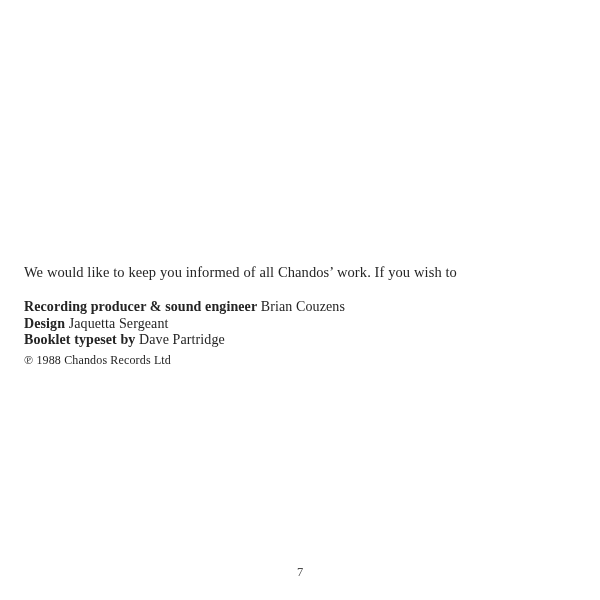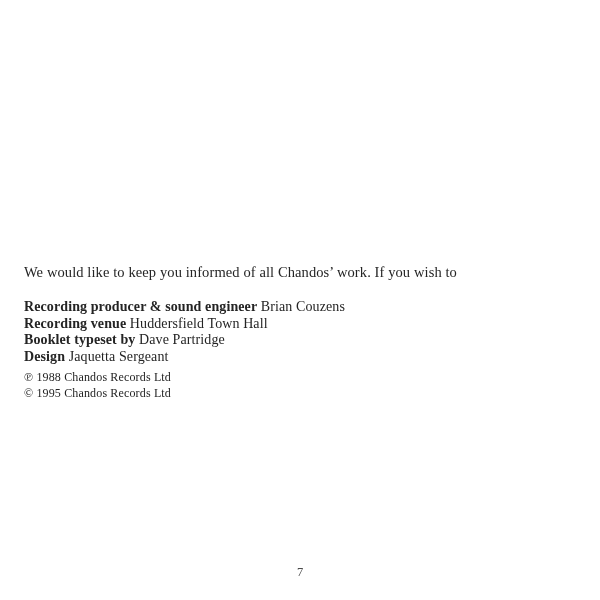--- a/index.html
+++ b/index.html
@@ -65,23 +65,21 @@
 </head>
 <body>
 
 <div class="page">
   <div class="content">
     <p class="intro">
         <span class="line">We would like to keep you informed of all Chandos’ work. If you wish to</span>
       </p>
     <div class="credits">
         <div class="credit"><span class="label">Recording producer &amp; sound engineer</span> <span class="value">Brian Couzens</span></div>
-        <div class="credit"><span class="label">Recording venue</span> <span class="value">Huddersfield Town Hall</span></div>
+        <div class="credit"><span class="label">Design</span> <span class="value">Jaquetta Sergeant</span></div>
         <div class="credit"><span class="label">Booklet typeset by</span> <span class="value">Dave Partridge</span></div>
-        <div class="credit"><span class="label">Design</span> <span class="value">Jaquetta Sergeant</span></div>
       </div>
     <div class="legal">
         <span class="legal-line">℗ 1988 Chandos Records Ltd</span>
-        <span class="legal-line">© 1995 Chandos Records Ltd</span>
       </div>
   </div>
   <div class="page-number">7</div>
 </div>
 
 </body></html>

